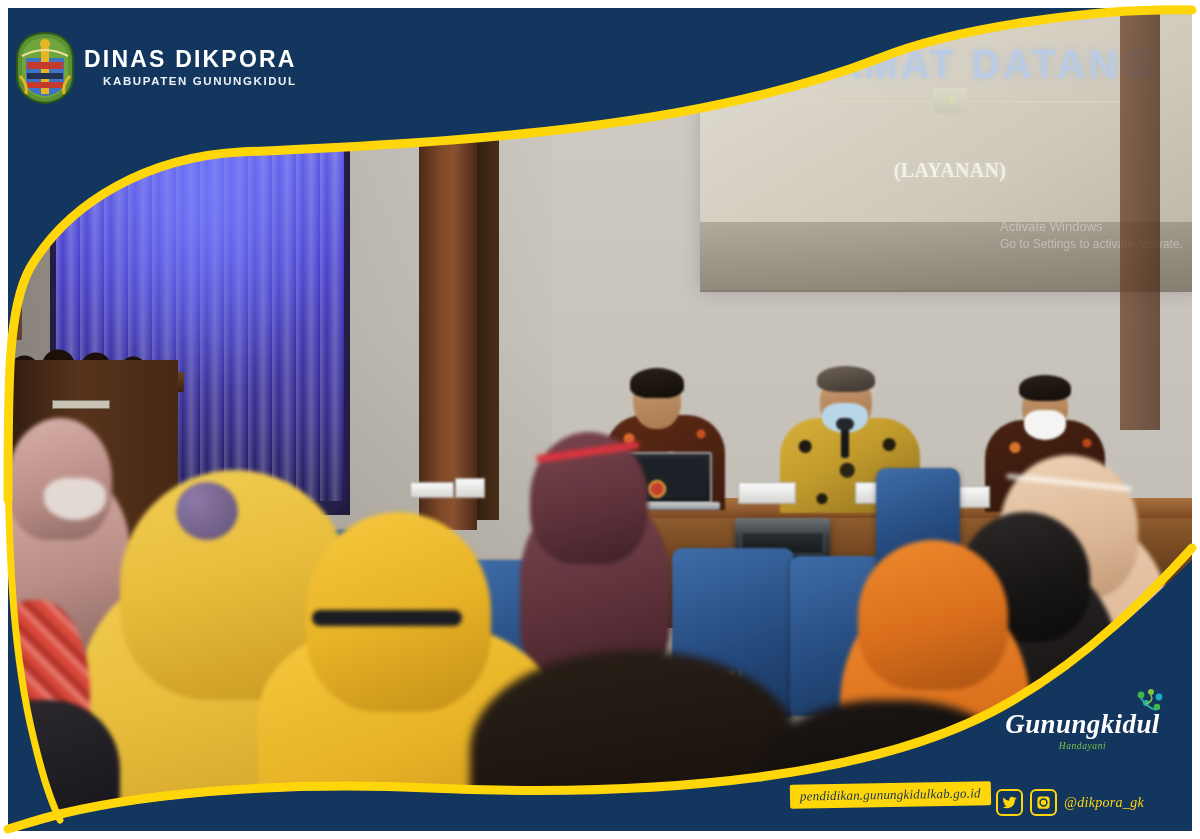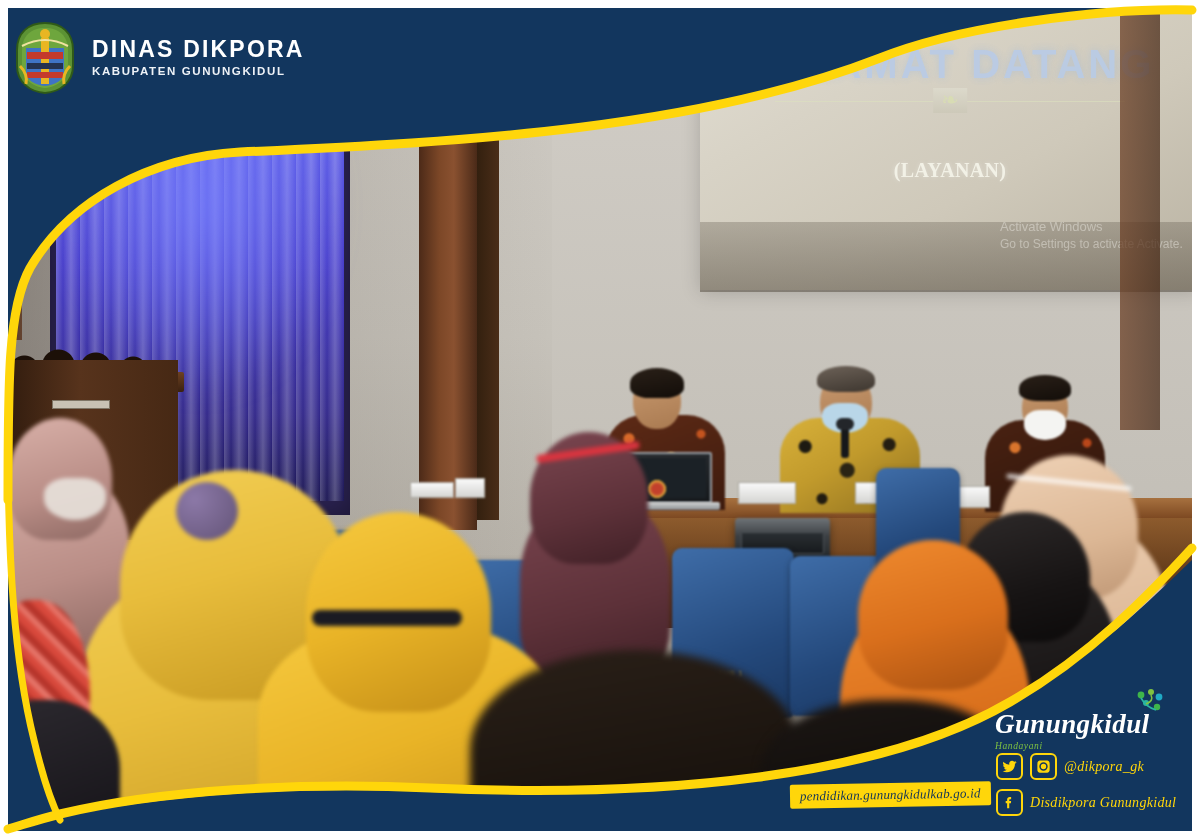--- a/index.html
+++ b/index.html
@@ -168,30 +168,30 @@
 
   .blurlite{filter:blur(1.1px);}
   .blurmid{filter:blur(2.2px);}
   .blurheavy{filter:blur(4px);}
 
   
   .frame{position:absolute;inset:0;pointer-events:none;}
   .frame svg{display:block;width:1200px;height:839px;}
 
   
-  .brand{position:absolute;left:14px;top:22px;display:flex;align-items:center;gap:16px;}
+  .brand{position:absolute;left:14px;top:32px;display:flex;align-items:center;gap:8px;text-align:right;}
   .crest{width:62px;height:72px;flex:0 0 auto;}
   .brand-text{color:#fff;line-height:1;}
   .brand-title{font-size:23px;font-weight:700;letter-spacing:2.2px;
     font-family:"Liberation Sans",sans-serif;}
   .brand-sub{font-size:11.5px;font-weight:700;letter-spacing:1.6px;margin-top:5px;
     color:#eef2f7;font-family:"Liberation Sans",sans-serif;}
 
   
-  .gk-logo{position:absolute;right:30px;bottom:88px;text-align:left;width:175px;}
+  .gk-logo{position:absolute;right:30px;bottom:88px;text-align:center;width:175px;}
   .gk-word{font-size:27px;color:#fff;font-family:"Liberation Serif",serif;
     font-style:italic;font-weight:700;letter-spacing:.4px;line-height:1;}
   .gk-tag{font-size:9.5px;color:#7fc241;font-family:"Liberation Serif",serif;
     font-style:italic;margin-top:3px;letter-spacing:.6px;}
   .gk-orn{position:absolute;right:4px;top:-24px;width:34px;height:30px;}
 
   .socials{position:absolute;right:14px;bottom:14px;width:190px;}
   .soc-row{display:flex;align-items:center;gap:7px;margin-bottom:9px;}
   .soc-ic{width:27px;height:27px;border-radius:6px;border:2.5px solid #ffd60a;
     display:flex;align-items:center;justify-content:center;flex:0 0 auto;}
@@ -451,25 +451,17 @@
             <path d="M23 4.9c-.8.4-1.7.6-2.6.8 1-.6 1.7-1.5 2-2.5-.9.5-1.9.9-3 1.1A4.5 4.5 0 0 0 11.6 8c0 .4 0 .7.1 1A12.8 12.8 0 0 1 2.4 4.2a4.5 4.5 0 0 0 1.4 6 4.4 4.4 0 0 1-2-.6v.1c0 2.2 1.5 4 3.6 4.4a4.5 4.5 0 0 1-2 .1 4.5 4.5 0 0 0 4.2 3.1A9 9 0 0 1 1 19.1a12.7 12.7 0 0 0 6.9 2c8.3 0 12.8-6.9 12.8-12.8v-.6c.9-.6 1.7-1.4 2.3-2.3z"></path>
           </svg>
       </span>
       <span class="soc-ic">
         <svg viewBox="0 0 24 24">
             <path d="M12 2.2c3.2 0 3.6 0 4.9.1 1.2 0 1.8.3 2.2.4.6.2 1 .5 1.4.9.4.4.7.8.9 1.4.2.4.4 1 .4 2.2.1 1.3.1 1.7.1 4.9s0 3.6-.1 4.9c0 1.2-.2 1.8-.4 2.2-.2.6-.5 1-.9 1.4-.4.4-.8.7-1.4.9-.4.2-1 .4-2.2.4-1.3.1-1.7.1-4.9.1s-3.6 0-4.9-.1c-1.2 0-1.8-.2-2.2-.4-.6-.2-1-.5-1.4-.9-.4-.4-.7-.8-.9-1.4-.2-.4-.4-1-.4-2.2C2.2 15.6 2.2 15.2 2.2 12s0-3.6.1-4.9c0-1.2.2-1.8.4-2.2.2-.6.5-1 .9-1.4.4-.4.8-.7 1.4-.9.4-.2 1-.4 2.2-.4C8.4 2.2 8.8 2.2 12 2.2zm0 3.1A6.7 6.7 0 1 0 18.7 12 6.7 6.7 0 0 0 12 5.3zm0 11A4.3 4.3 0 1 1 16.3 12 4.3 4.3 0 0 1 12 16.3zm6.9-11.2a1.6 1.6 0 1 1-1.6-1.6 1.6 1.6 0 0 1 1.6 1.6z"></path>
           </svg>
       </span>
       <span class="soc-txt">@dikpora_gk</span>
     </div>
-    <div class="soc-row">
-      <span class="soc-ic">
-        <svg viewBox="0 0 24 24">
-            <path d="M15.1 3h-2.6a4.3 4.3 0 0 0-4.3 4.3v2.4H5.9v3.3h2.3V21h3.4v-8h2.6l.4-3.3h-3V7.6c0-.6.3-1 1-1h2V3z"></path>
-          </svg>
-      </span>
-      <span class="soc-txt">Disdikpora Gunungkidul</span>
-    </div>
   </div>
 
   <div class="website">pendidikan.gunungkidulkab.go.id</div>
 
 </div>
 
 </body></html>

